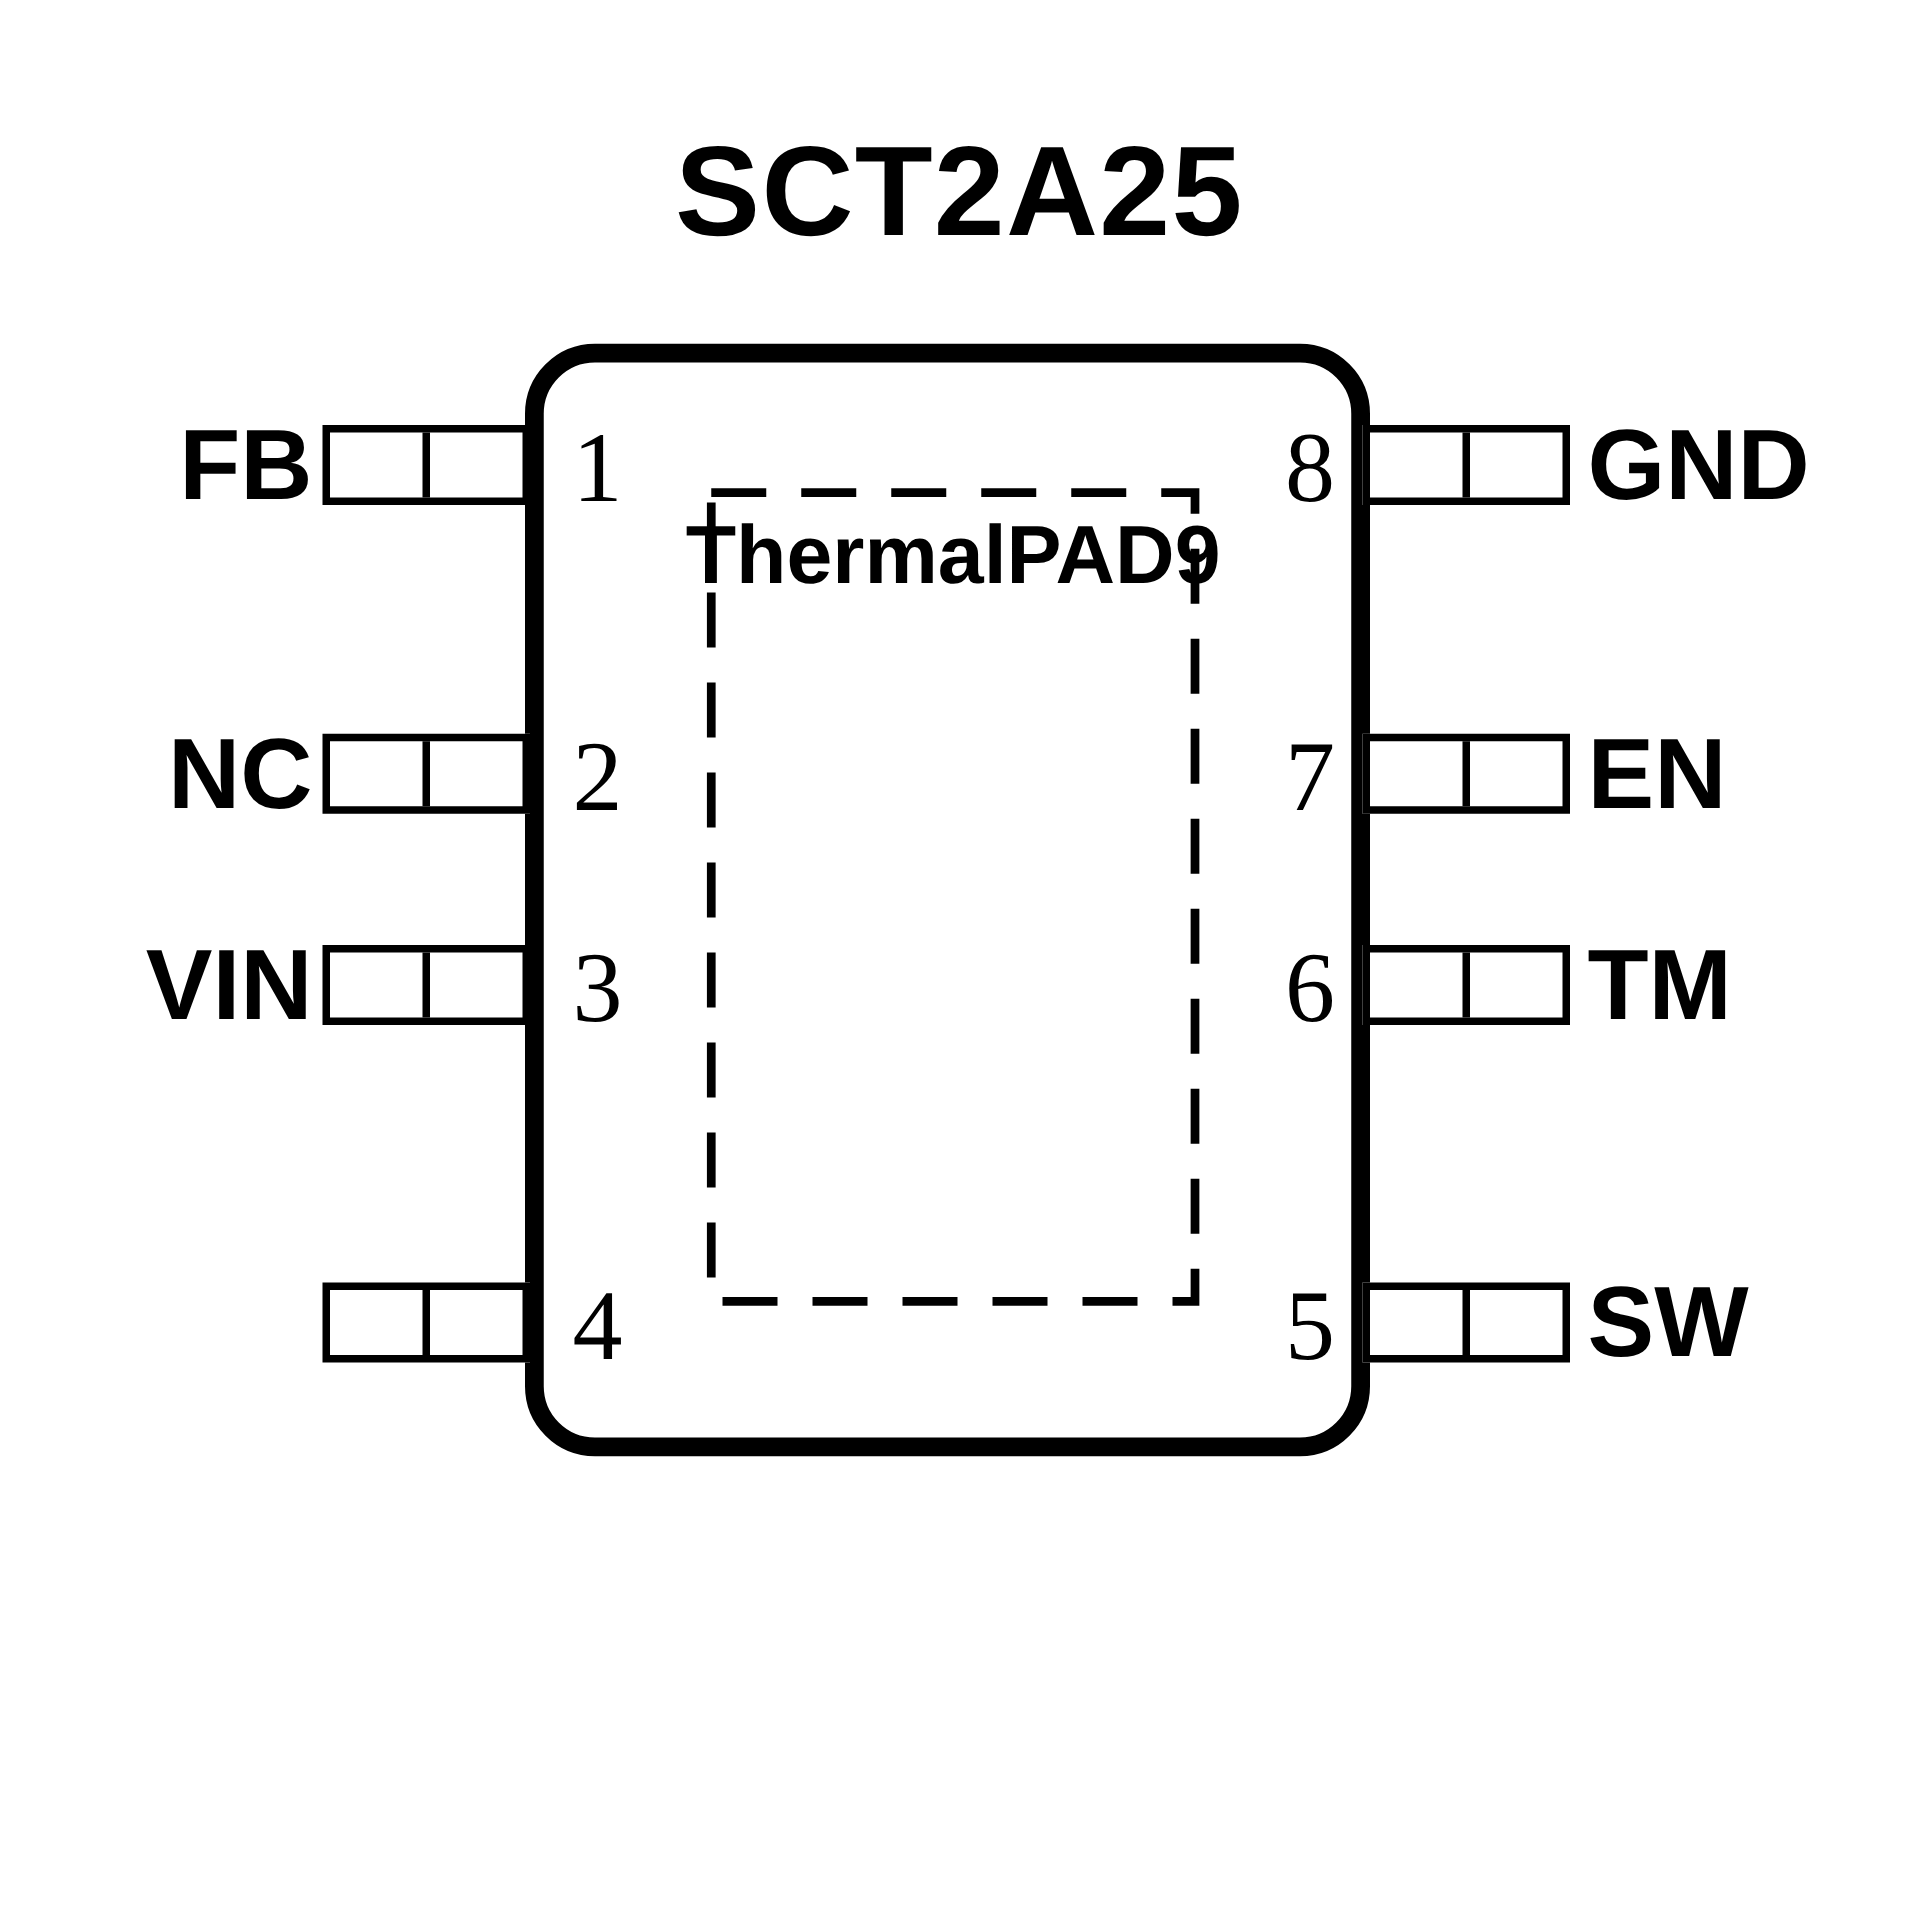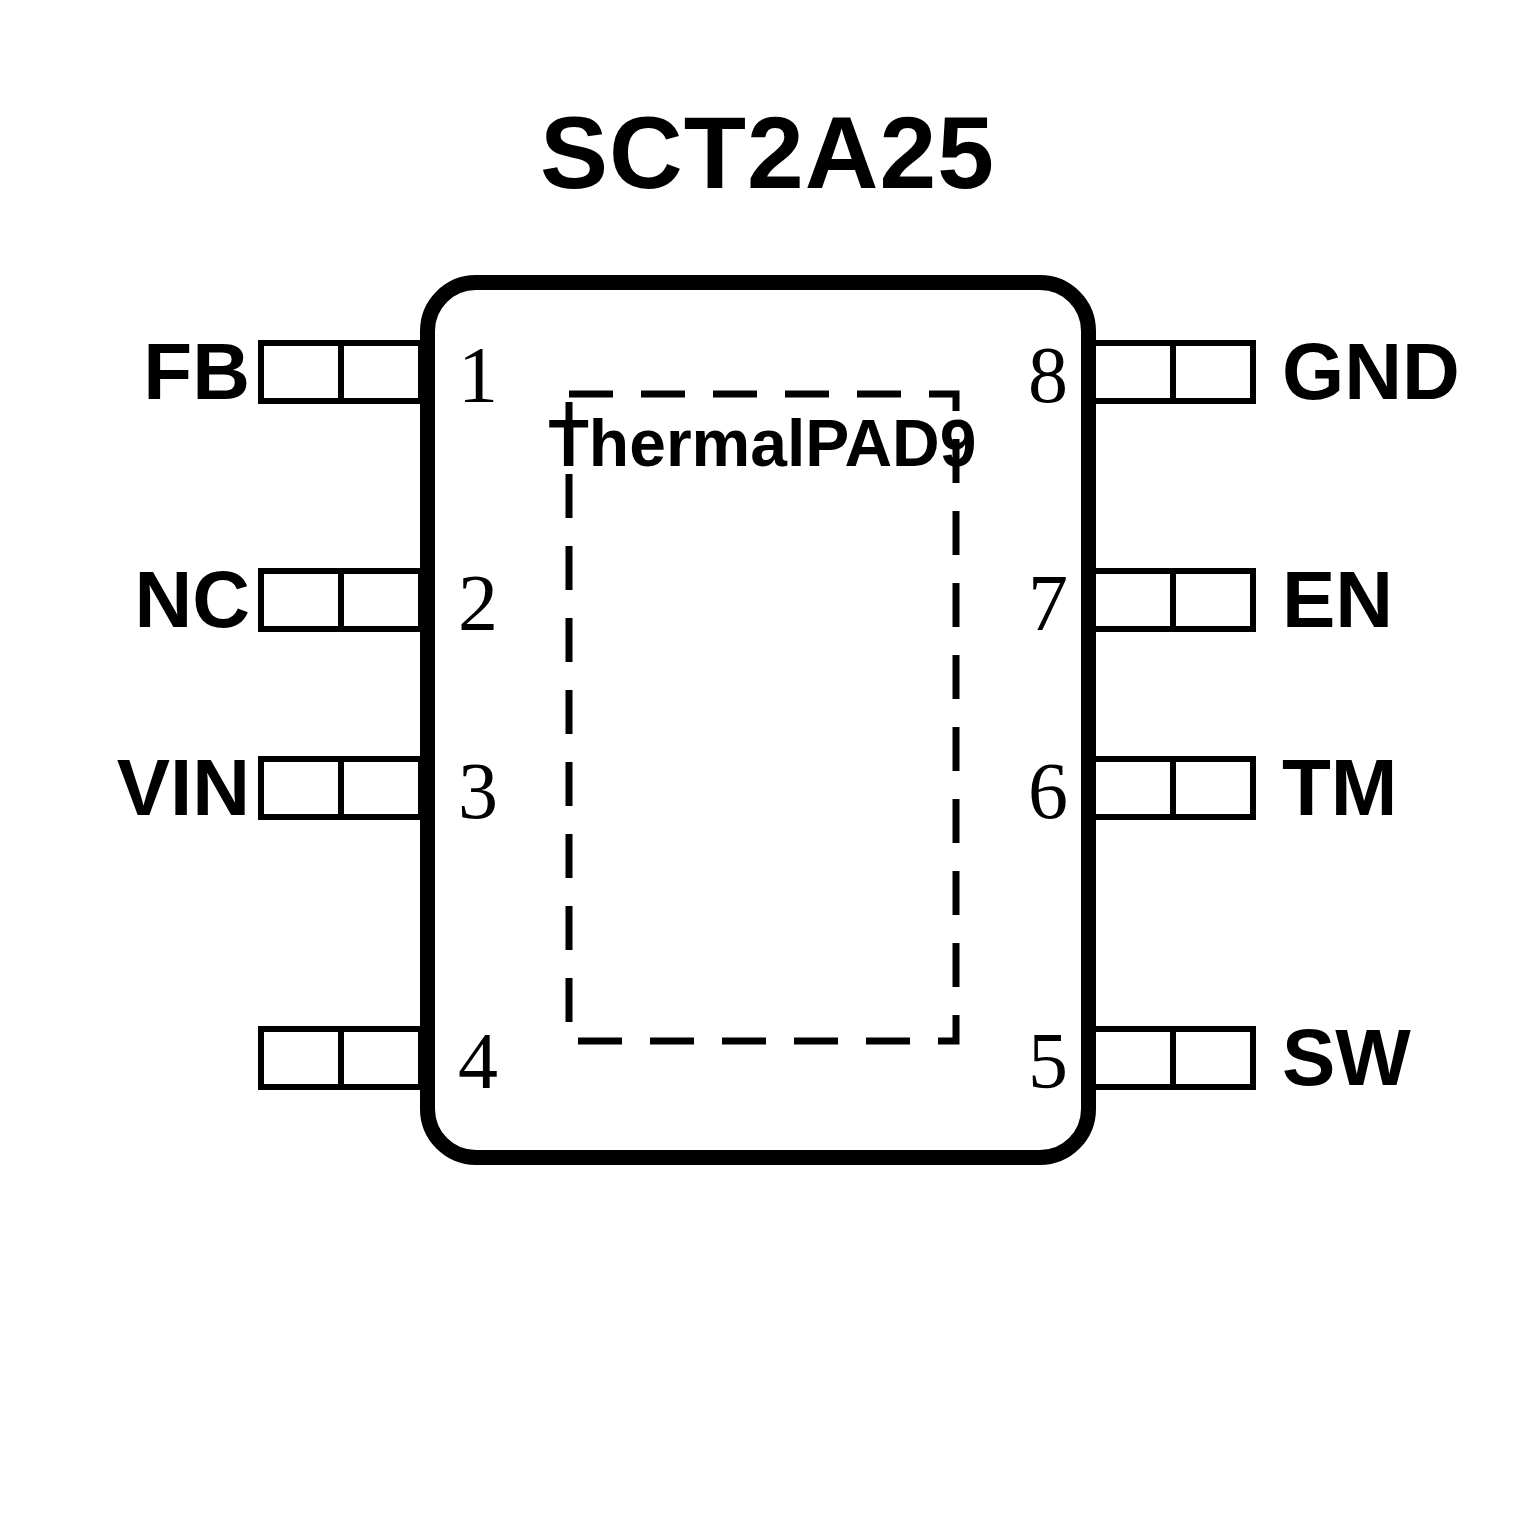--- a/index.html
+++ b/index.html
@@ -45,32 +45,32 @@
   }
   .pin-box.left{left:258px;}
   .pin-box.right{left:1090px;}
 
   .pin-label{
     position:absolute;height:64px;line-height:64px;
     font-weight:bold;font-size:80px;color:#000;white-space:nowrap;
     font-family:"Liberation Sans",sans-serif;
   }
   .pin-label.left{right:1285px;text-align:right;}
-  .pin-label.right{left:1270px;text-align:left;margin-left:12px;}
+  .pin-label.right{left:1270px;text-align:left;}
 
   .pin-number{
     position:absolute;height:64px;line-height:70px;
     font-family:"Liberation Serif",serif;
     font-size:80px;color:#000;
   }
   .pin-number.left{left:458px;}
   .pin-number.right{left:1028px;}
 
   .r1{top:340px;}
-  .r2{top:568px;}
+  .r2{top:587px;}
   .r3{top:756px;}
   .r4{top:1026px;}
 </style>
 </head>
 <body>
 
 <div class="stage">
 
   <h1 class="title">SCT2A25</h1>
 

